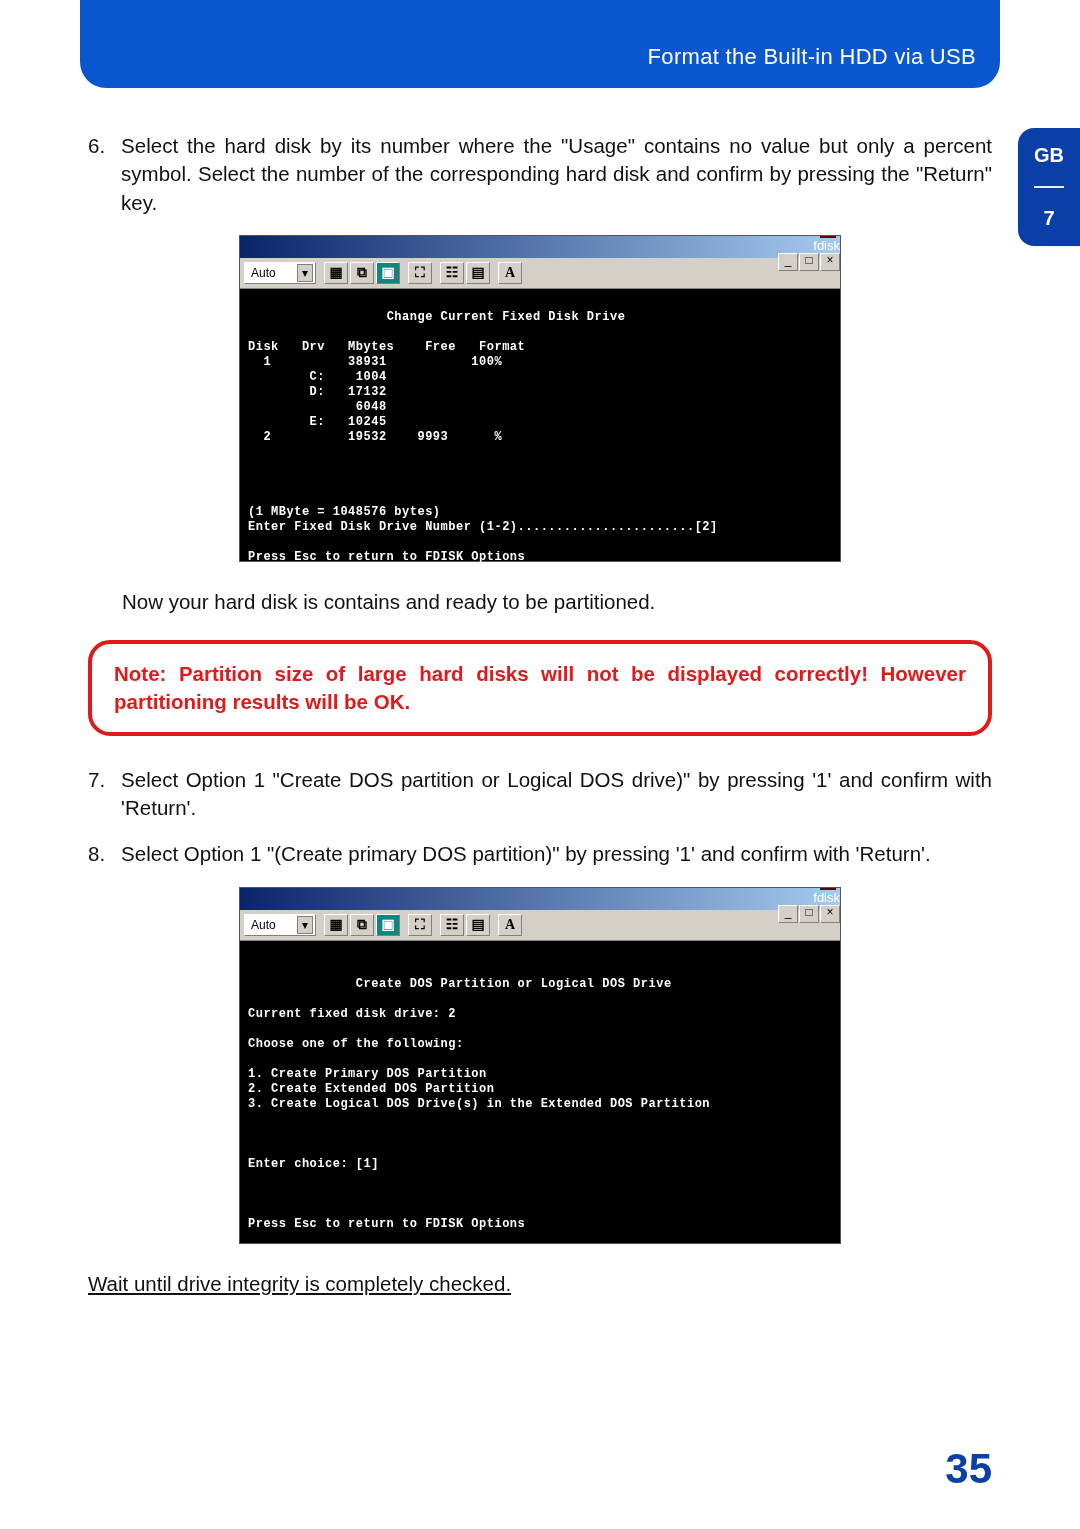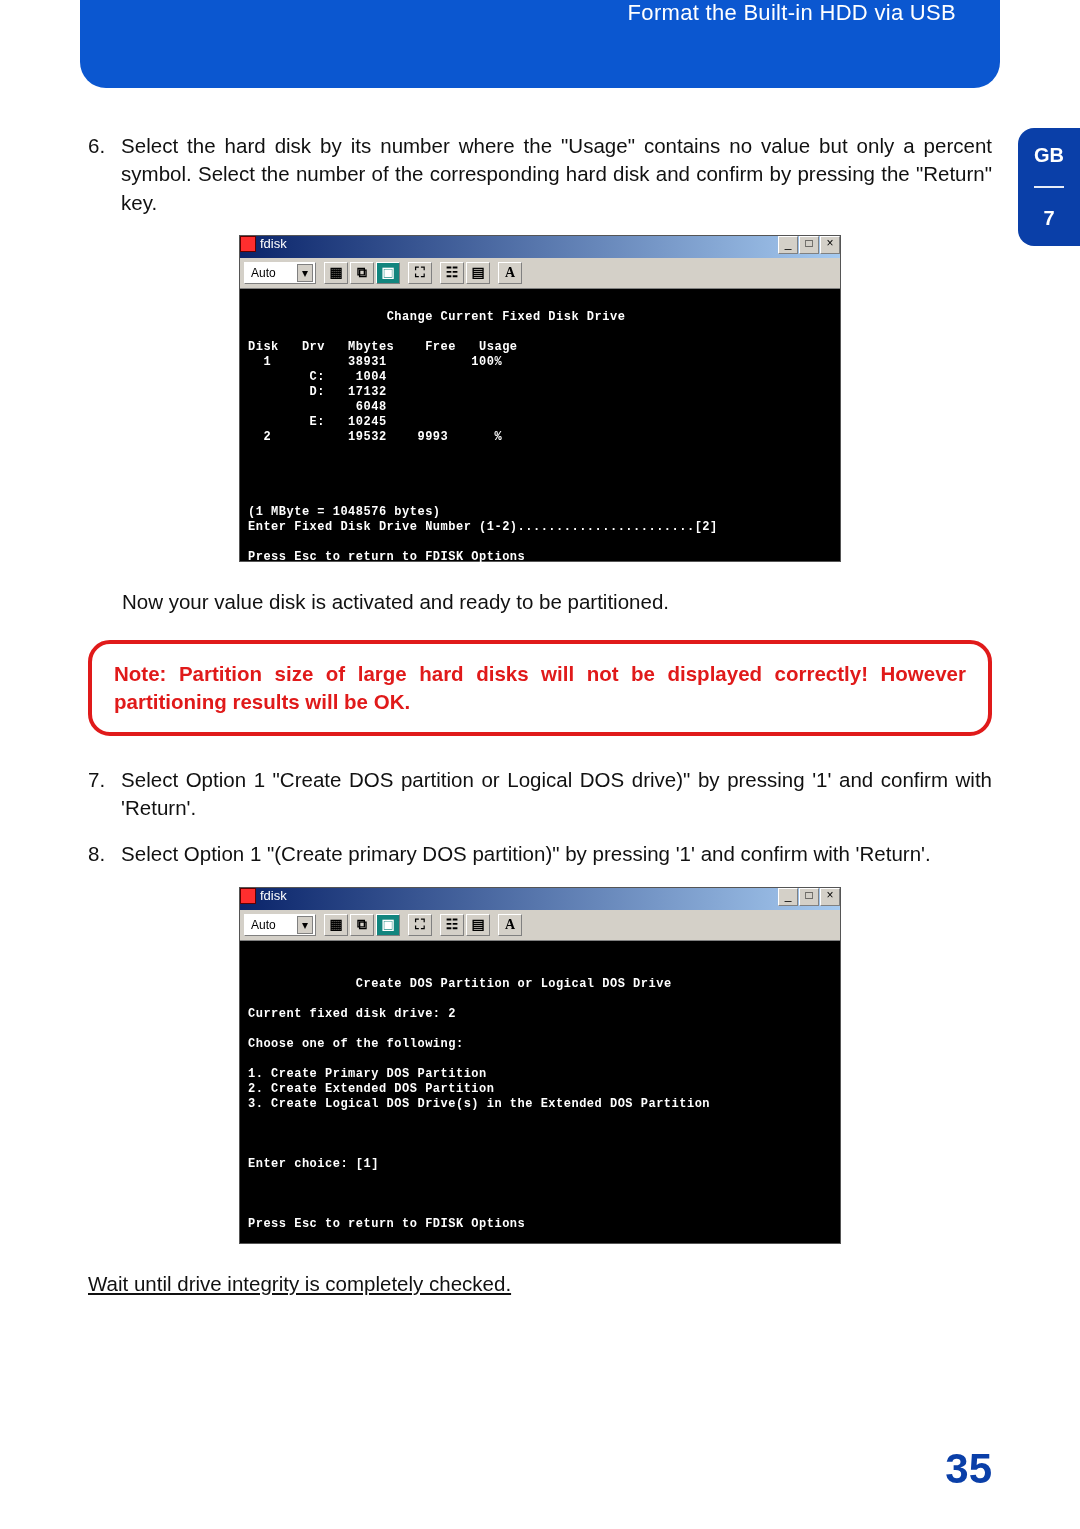--- a/index.html
+++ b/index.html
@@ -10,38 +10,38 @@
     --note-red:#e01a1a;
     --dos-bg:#000000;
     --dos-fg:#ffffff;
     --win-title-dark:#0a246a;
     --win-title-light:#a6caf0;
     --win-chrome:#d4d0c8;
   }
   html,body{margin:0;padding:0;font-family:Verdana, Geneva, sans-serif;color:var(--body-text);background:#ffffff;}
   .page{width:1080px;min-height:1529px;position:relative;box-sizing:border-box;padding:28px 88px 48px 88px;}
   
-  .banner{background:var(--brand-blue-light);color:#fff;border-radius:0 0 26px 26px;height:88px;display:flex;align-items:flex-start;justify-content:flex-end;padding:0 44px 18px 28px;box-sizing:border-box;margin:-28px -8px 44px -8px;}
+  .banner{background:var(--brand-blue-light);color:#fff;border-radius:0 0 26px 26px;height:88px;display:flex;align-items:flex-end;justify-content:flex-end;padding:0 24px 18px 28px;box-sizing:border-box;margin:-28px -8px 44px -8px;}
   .banner h1{margin:0;font-weight:400;font-size:22px;letter-spacing:.3px;}
   
   .tab{position:absolute;right:0;top:128px;width:62px;height:118px;background:var(--brand-blue);border-radius:16px 0 0 16px;color:#fff;display:flex;flex-direction:column;align-items:center;justify-content:center;font-weight:700;font-size:20px;gap:19px;}
   .tab .rule{width:30px;height:2px;background:#fff;opacity:.9;}
   
   ol.manual{list-style:none;margin:0;padding:0;font-size:20.5px;line-height:1.38;}
   ol.manual>li{display:flex;gap:16px;margin-bottom:18px;text-align:justify;text-justify:inter-word;}
   ol.manual>li .num{flex:0 0 auto;}
   ol.manual>li .txt{flex:1 1 auto;}
   p.body{font-size:20.5px;line-height:1.38;margin:24px 0 24px 34px;}
   p.body.first{margin-left:34px;}
   .note{border:4px solid var(--note-red);border-radius:22px;padding:16px 22px;margin:16px 0 30px 0;color:var(--note-red);font-weight:700;font-size:20.5px;line-height:1.36;text-align:justify;}
   .page-num{position:absolute;right:88px;bottom:36px;color:var(--page-num);font-size:42px;font-weight:700;}
   
   .figwrap{display:flex;justify-content:center;margin:14px 0 26px 0;}
   .doswin{width:600px;border:1px solid #555;background:var(--win-chrome);font-family:"Courier New",monospace;}
-  .titlebar{height:22px;background:linear-gradient(90deg,var(--win-title-dark),var(--win-title-light));display:flex;align-items:flex-start;color:#fff;font:13px Tahoma,sans-serif;padding-left:0;}
+  .titlebar{height:22px;background:linear-gradient(90deg,var(--win-title-dark),var(--win-title-light));display:flex;align-items:flex-end;color:#fff;font:13px Tahoma,sans-serif;padding-left:20px;flex-direction:column;}
   .titlebar .tico{width:14px;height:14px;background:#ff2e2e;border:1px solid #600000;margin-right:4px;}
   .titlebar .wbtns{margin-left:auto;display:flex;gap:0;}
   .wbtn{width:18px;height:16px;border:1px solid #808080;border-top-color:#fff;border-left-color:#fff;background:var(--win-chrome);font:12px Tahoma,sans-serif;line-height:12px;text-align:center;margin-left:1px;color:#000;}
   .toolbar{height:26px;display:flex;align-items:center;gap:2px;padding:2px 4px;background:var(--win-chrome);border-bottom:1px solid #808080;}
   .combo{width:62px;height:20px;border:1px solid #808080;border-top-color:#fff;border-left-color:#fff;background:#fff;font:12px Tahoma,sans-serif;display:flex;align-items:center;justify-content:space-between;padding:0 2px 0 6px;color:#000;}
   .combo .caret{width:14px;height:16px;border:1px solid #808080;display:inline-flex;align-items:center;justify-content:center;background:var(--win-chrome);}
   .tbtn{width:22px;height:20px;border:1px solid #808080;border-top-color:#fff;border-left-color:#fff;background:var(--win-chrome);display:inline-flex;align-items:center;justify-content:center;font:bold 14px "Times New Roman",serif;color:#000;}
   .tbtn.sep{width:4px;border:none;background:transparent;}
   .teal{background:#12857e;color:#fff;font-weight:bold;font-family:"Times New Roman",serif;}
   .dos{background:var(--dos-bg);color:var(--dos-fg);font:bold 12px/15px "Courier New",monospace;padding:6px 8px 6px 8px;white-space:pre;letter-spacing:.5px;}
@@ -95,39 +95,39 @@
         <span class="tbtn">⛶</span>
         <span class="tbtn sep"></span>
         <span class="tbtn">☷</span>
         <span class="tbtn">▤</span>
         <span class="tbtn sep"></span>
         <span class="tbtn">A</span>
       </div>
       <div class="dos small">
 <span>                  <span class="hdr">Change Current Fixed Disk Drive</span></span>
 
-<span>Disk   Drv   Mbytes    Free   Usage</span>
+<span>Disk   Drv   Mbytes    Free   Format</span>
 <span>  1          38931           100%</span>
 <span>        C:    1004</span>
 <span>        D:   17132</span>
 <span>              6048</span>
 <span>        E:   10245</span>
 <span>  2          19532    9993      %</span>
 
 
 
 
 <span>(1 MByte = 1048576 bytes)</span>
 <span>Enter Fixed Disk Drive Number (1-2).......................[2]</span>
 
 <span>Press Esc to return to FDISK Options</span></div>
     </div>
   </div>
 
-  <p class="body first">Now your value disk is activated and ready to be partitioned.</p>
+  <p class="body first">Now your hard disk is contains and ready to be partitioned.</p>
 
   <div class="note">Note: Partition size of large hard disks will not be displayed correctly! However partitioning results will be OK.</div>
 
   <ol class="manual">
     <li>
       <span class="num">7.</span>
       <span class="txt">Select Option 1 "Create DOS partition or Logical DOS drive)" by pressing '1' and confirm with 'Return'.</span>
     </li>
     <li>
       <span class="num">8.</span>

